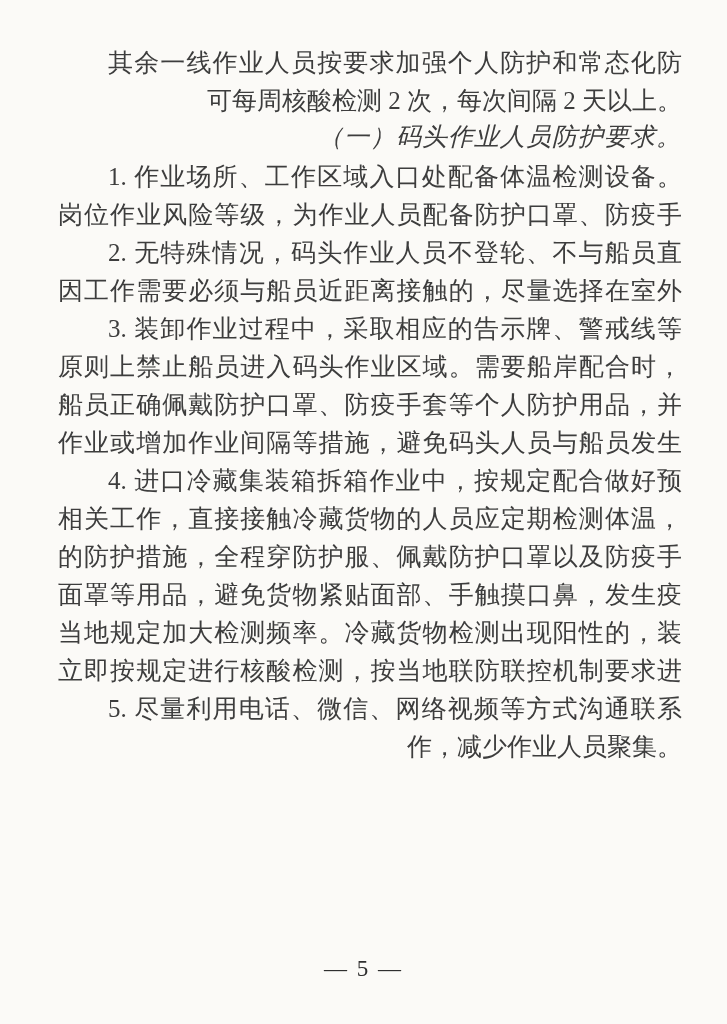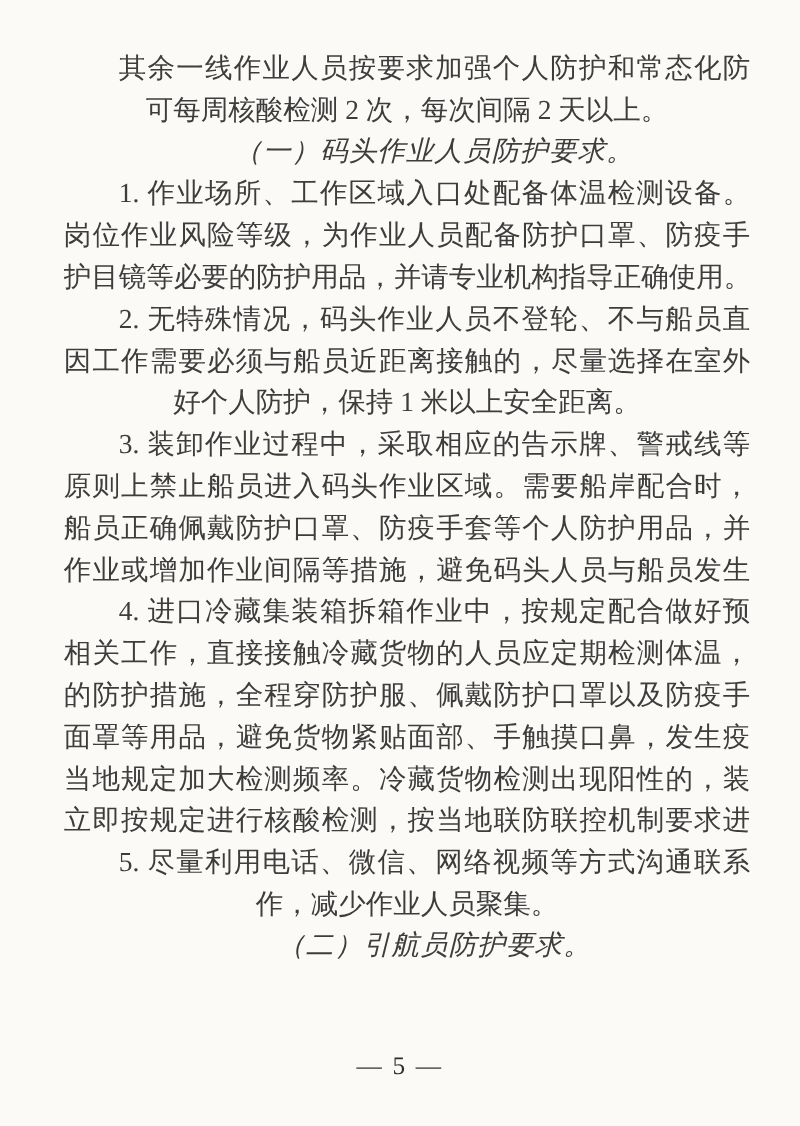--- a/index.html
+++ b/index.html
@@ -24,21 +24,21 @@
     font-size: 25px;
     line-height: 38px;
   }
   .paragraph {
     margin: 0;
     padding: 0;
   }
   .line {
     height: 38px;
     overflow: hidden;
-    text-align: center;
+    text-align: right;
     white-space: nowrap;
   }
   .line.fill {
     white-space: normal;
     text-align: justify;
     text-align-last: justify;
     text-justify: inter-ideograph;
   }
   .line.first {
     text-indent: 2em;
@@ -68,43 +68,38 @@
       <div class="paragraph">
         <div class="line fill first">其余一线作业人员按要求加强个人防护和常态化防疫管理，</div>
         <div class="line">可每周核酸检测 2 次，每次间隔 2 天以上。</div>
       </div>
       <div class="paragraph heading">
         <div class="line first">（一）码头作业人员防护要求。</div>
       </div>
       <div class="paragraph">
         <div class="line fill first">1. 作业场所、工作区域入口处配备体温检测设备。根据不同</div>
         <div class="line fill">岗位作业风险等级，为作业人员配备防护口罩、防疫手套、防护</div>
-        <div class="line">护目镜等必要的防护用品，并请专业机构指导正确使用。</div>
       </div>
       <div class="paragraph">
         <div class="line fill first">2. 无特殊情况，码头作业人员不登轮、不与船员直接接触。</div>
         <div class="line fill">因工作需要必须与船员近距离接触的，尽量选择在室外空间，做</div>
-        <div class="line">好个人防护，保持 1 米以上安全距离。</div>
       </div>
       <div class="paragraph">
         <div class="line fill first">3. 装卸作业过程中，采取相应的告示牌、警戒线等隔离措施，</div>
         <div class="line fill">原则上禁止船员进入码头作业区域。需要船岸配合时，应当要求</div>
         <div class="line fill">船员正确佩戴防护口罩、防疫手套等个人防护用品，并采取轮流</div>
         <div class="line fill">作业或增加作业间隔等措施，避免码头人员与船员发生直接接触。</div>
       </div>
       <div class="paragraph">
         <div class="line fill first">4. 进口冷藏集装箱拆箱作业中，按规定配合做好预防性消毒</div>
         <div class="line fill">相关工作，直接接触冷藏货物的人员应定期检测体温，采取严格</div>
         <div class="line fill">的防护措施，全程穿防护服、佩戴防护口罩以及防疫手套、防护</div>
         <div class="line fill">面罩等用品，避免货物紧贴面部、手触摸口鼻，发生疫情地区按</div>
         <div class="line fill">当地规定加大检测频率。冷藏货物检测出现阳性的，装卸人员应</div>
         <div class="line fill">立即按规定进行核酸检测，按当地联防联控机制要求进行处置。</div>
       </div>
       <div class="paragraph">
         <div class="line fill first">5. 尽量利用电话、微信、网络视频等方式沟通联系和部署工</div>
         <div class="line">作，减少作业人员聚集。</div>
       </div>
-      <div class="paragraph heading">
-        <div class="line first">（二）引航员防护要求。</div>
-      </div>
     </div>
   <div class="footer">— 5 —</div>
 </div>
 
 </body></html>

